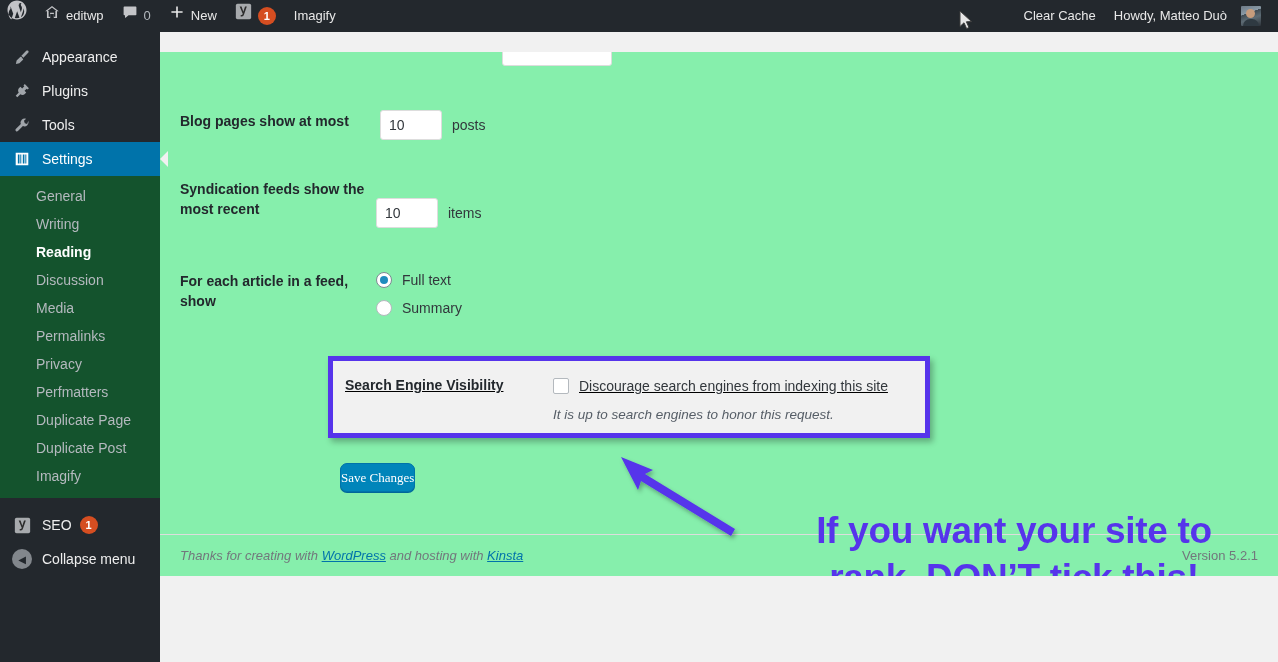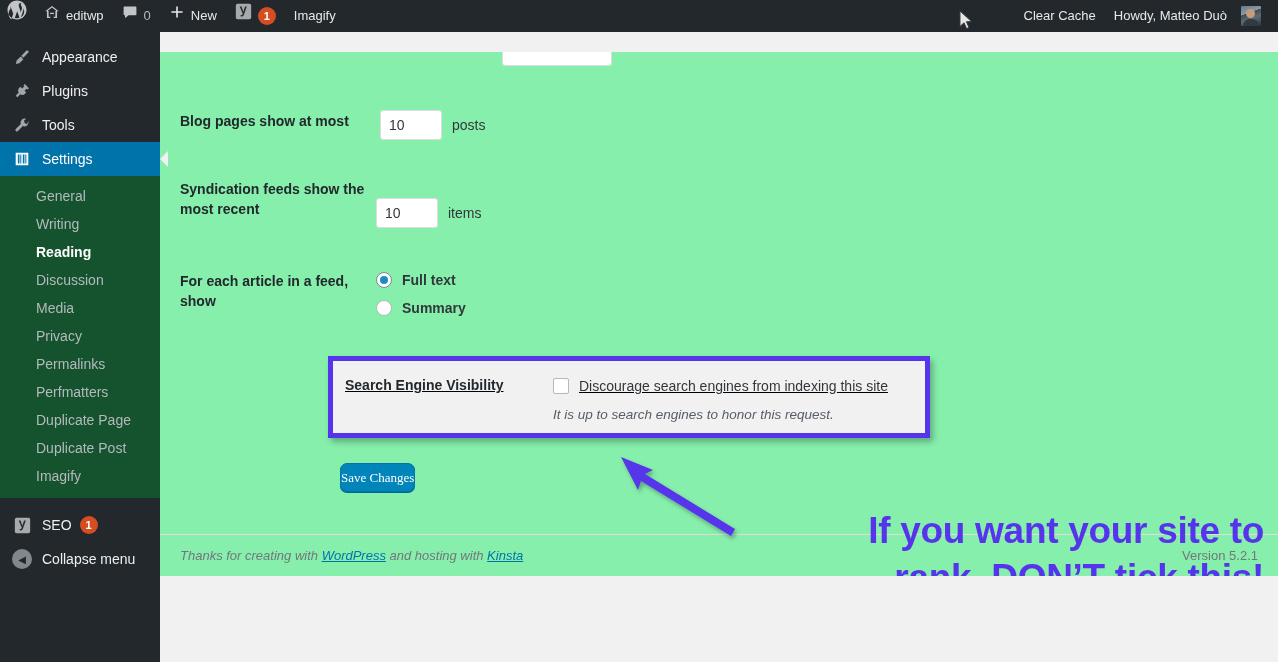--- a/index.html
+++ b/index.html
@@ -123,21 +123,21 @@
   .ftd { flex: 1; display: flex; align-items: flex-start; }
   .num-input {
     width: 62px; height: 30px;
     border: 1px solid #ddd; background: #fff;
     border-radius: 3px;
     font-size: 14px; color: #32373c;
     padding: 0 8px; font-family: "Liberation Sans", sans-serif;
   }
   .unit { font-size: 14px; color: #32373c; margin-left: 10px; line-height: 30px; }
 
-  .radio-row { display: flex; align-items: center; margin-bottom: 12px; font-weight: bold; }
+  .radio-row { display: flex; align-items: center; margin-bottom: 12px; }
   .radio {
     width: 16px; height: 16px; border-radius: 50%;
     border: 1px solid #b4b9be; background: #fff;
     margin-right: 10px; flex: 0 0 16px;
     position: relative;
   }
   .radio.checked { border-color: #7e8993; }
   .radio.checked::after {
     content: ""; position: absolute; left: 3px; top: 3px;
     width: 8px; height: 8px; border-radius: 50%;
@@ -182,21 +182,21 @@
     cursor: pointer;
     box-shadow: 0 1px 0 #006799;
     line-height: 27px;
   }
 
   
   #annot-arrow { position: absolute; left: 455px; top: 395px; z-index: 8; }
   .annot-text {
     position: absolute; left: 604px; top: 455px;
     width: 500px;
-    text-align: right;
+    text-align: center;
     color: #5634eb;
     font-weight: bold;
     font-size: 37px;
     line-height: 47px;
     letter-spacing: -0.3px;
     z-index: 8;
   }
 
   
   #footer {
@@ -322,22 +322,22 @@
         </span>
         <span>Settings</span>
       </div>
 
       <div class="submenu">
         <a class="submenu-item">General</a>
         <a class="submenu-item">Writing</a>
         <a class="submenu-item current">Reading</a>
         <a class="submenu-item">Discussion</a>
         <a class="submenu-item">Media</a>
+        <a class="submenu-item">Permalinks</a>
         <a class="submenu-item">Privacy</a>
-        <a class="submenu-item">Permalinks</a>
         <a class="submenu-item">Perfmatters</a>
         <a class="submenu-item">Duplicate Page</a>
         <a class="submenu-item">Duplicate Post</a>
         <a class="submenu-item">Imagify</a>
       </div>
     </div>
 
     <div class="menu-bottom">
       <div class="menu-item">
         <span class="mi-icon">

